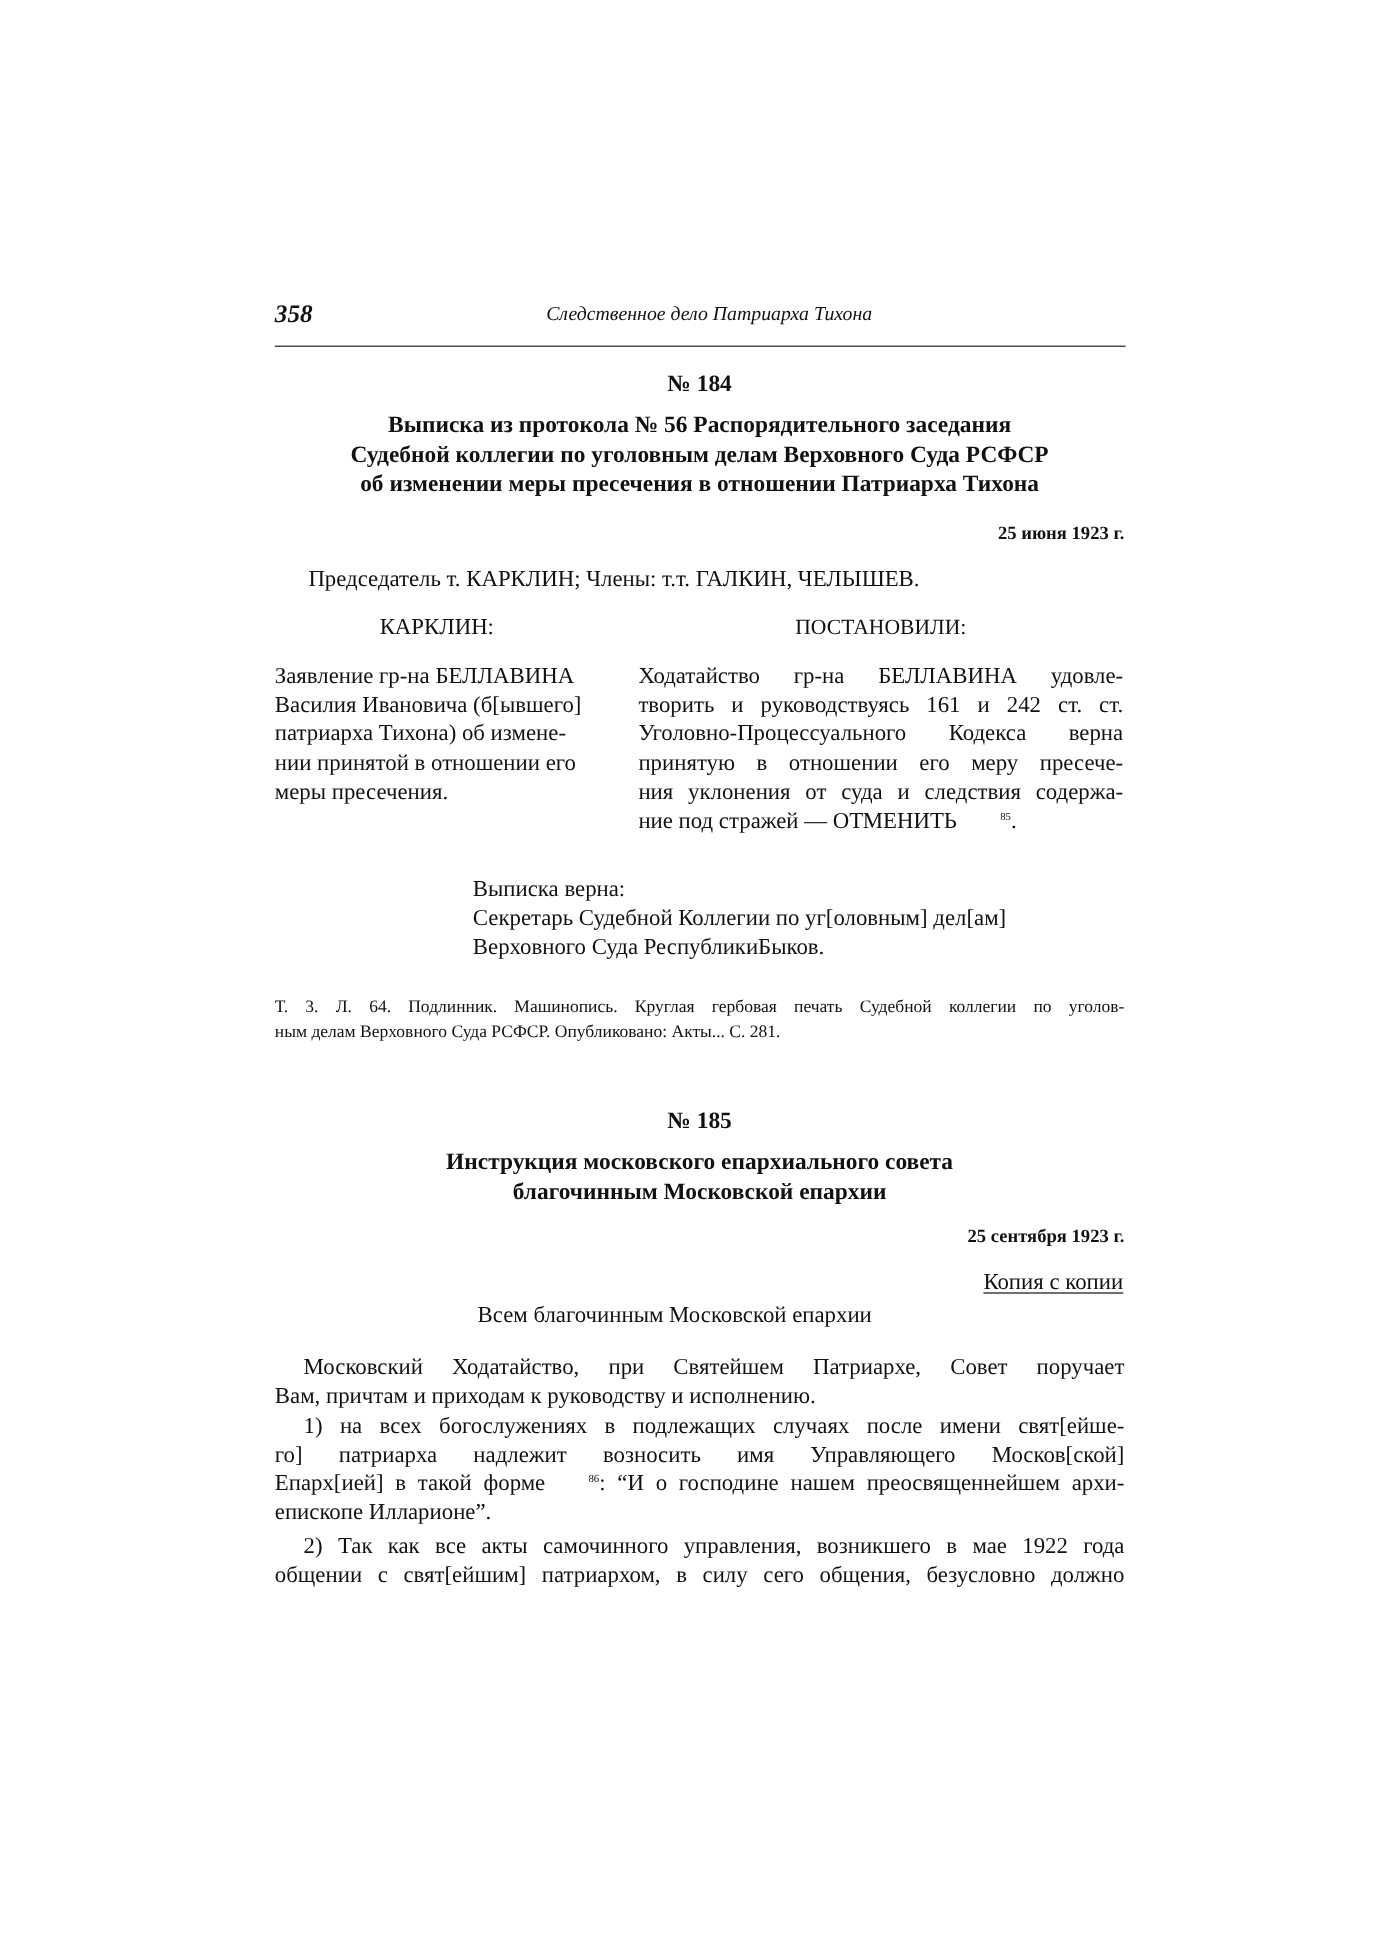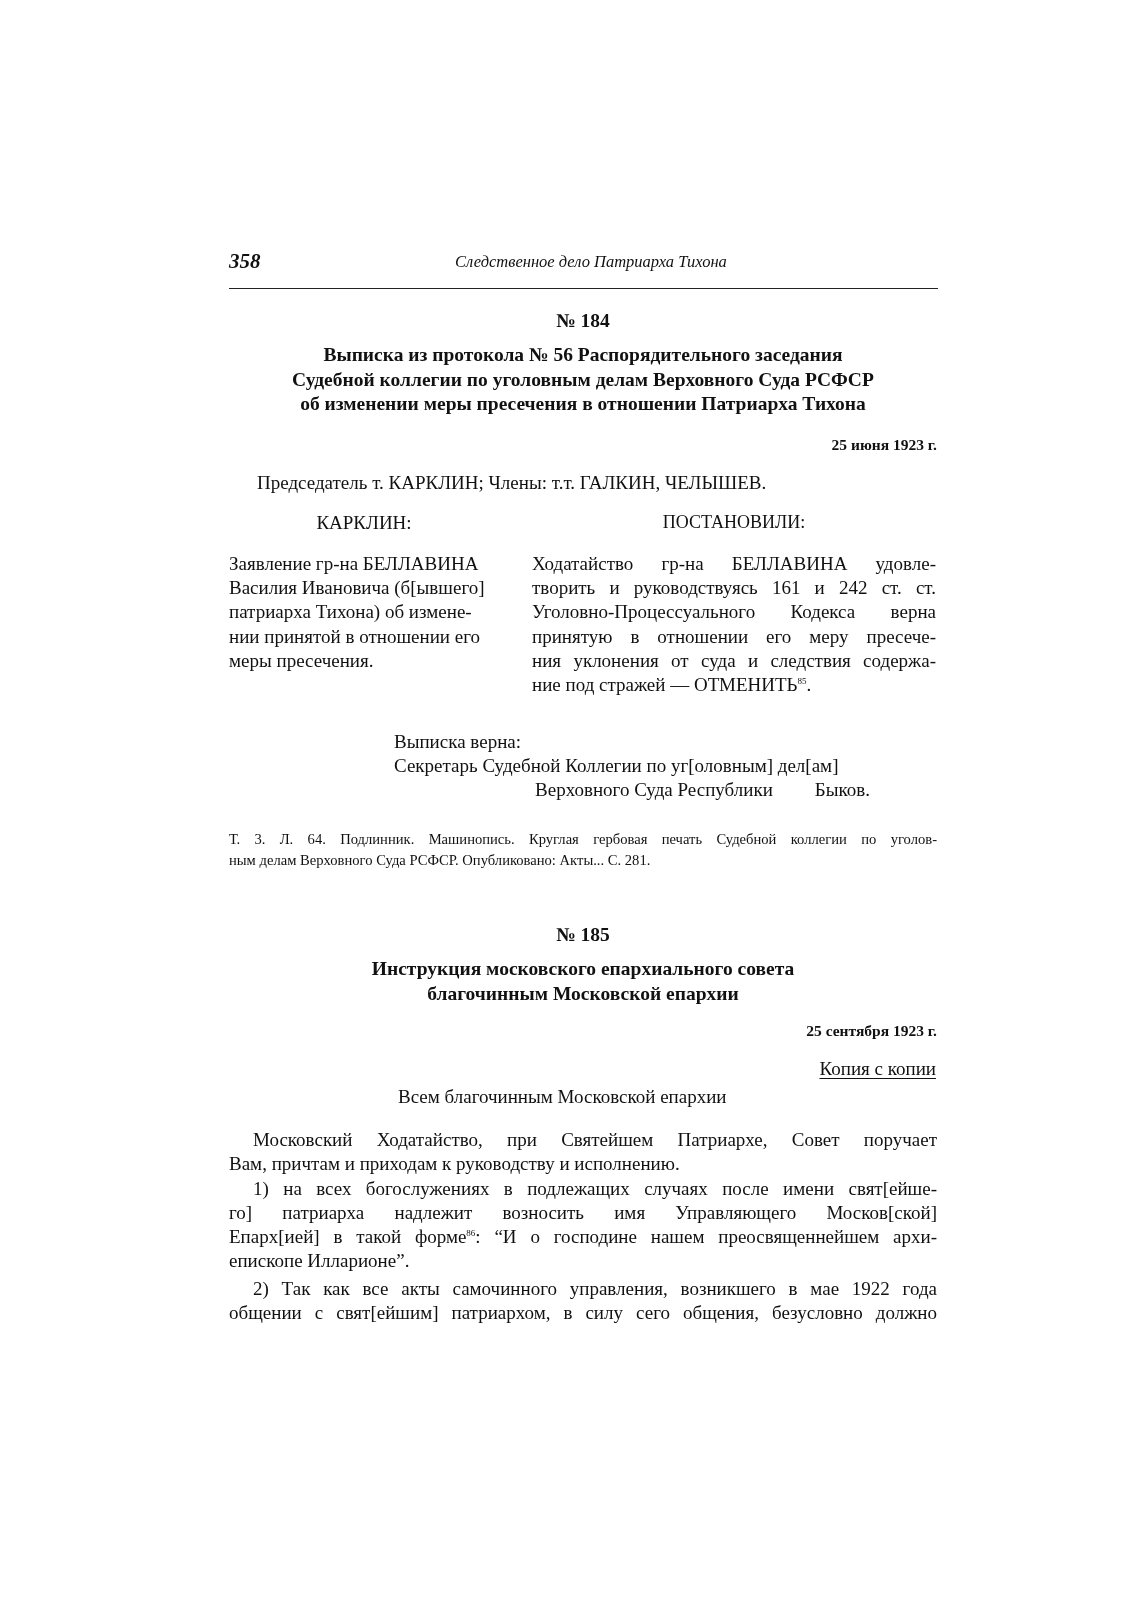--- a/index.html
+++ b/index.html
@@ -16,24 +16,24 @@
   .docnum { text-align: center; font-weight: bold; font-size: 19.5px; }
   .doctitle { text-align: center; font-weight: bold; font-size: 19.5px; line-height: 24.5px; }
   .docdate { text-align: right; font-weight: bold; font-size: 15.5px; }
   .col-left { left: 229px; width: 266px; font-size: 19px; line-height: 24.2px; }
   .col-right { left: 532px; width: 404px; font-size: 19px; line-height: 24.2px; text-align: justify; text-align-last: left; }
   .col-right .jl { display: block; text-align: justify; text-align-last: justify; }
   .col-right .ll { display: block; text-align: left; }
   .head-l { left: 229px; width: 270px; text-align: center; font-size: 19px; }
   .head-r { left: 532px; width: 404px; text-align: center; font-size: 18px; }
   .sig { left: 394px; width: 500px; font-size: 19px; line-height: 24.2px; }
-  .sig .row { display: flex; justify-content: flex-end; gap: 42px; }
+  .sig .row { display: flex; justify-content: flex-start; }
   .src { left: 229px; width: 708px; font-size: 14.6px; line-height: 21px; }
   .src .jl { display: block; text-align: justify; text-align-last: justify; }
-  sup { font-size: 9px; line-height: 0; vertical-align: 7px; }
+  sup { font-size: 9px; line-height: 0; vertical-align: 7px; margin-left: 36px; }
   .copy-note { right: 210px; font-size: 19px; text-decoration: underline; text-underline-offset: 3px; }
   .para { font-size: 19px; line-height: 24.3px; }
   .para .jl { display: block; text-align: justify; text-align-last: justify; }
   .para .ll { display: block; text-align: left; }
   .ind { text-indent: 24px; }
 </style>
 </head>
 <body>
 
 <div class="abs textcol running-head">

